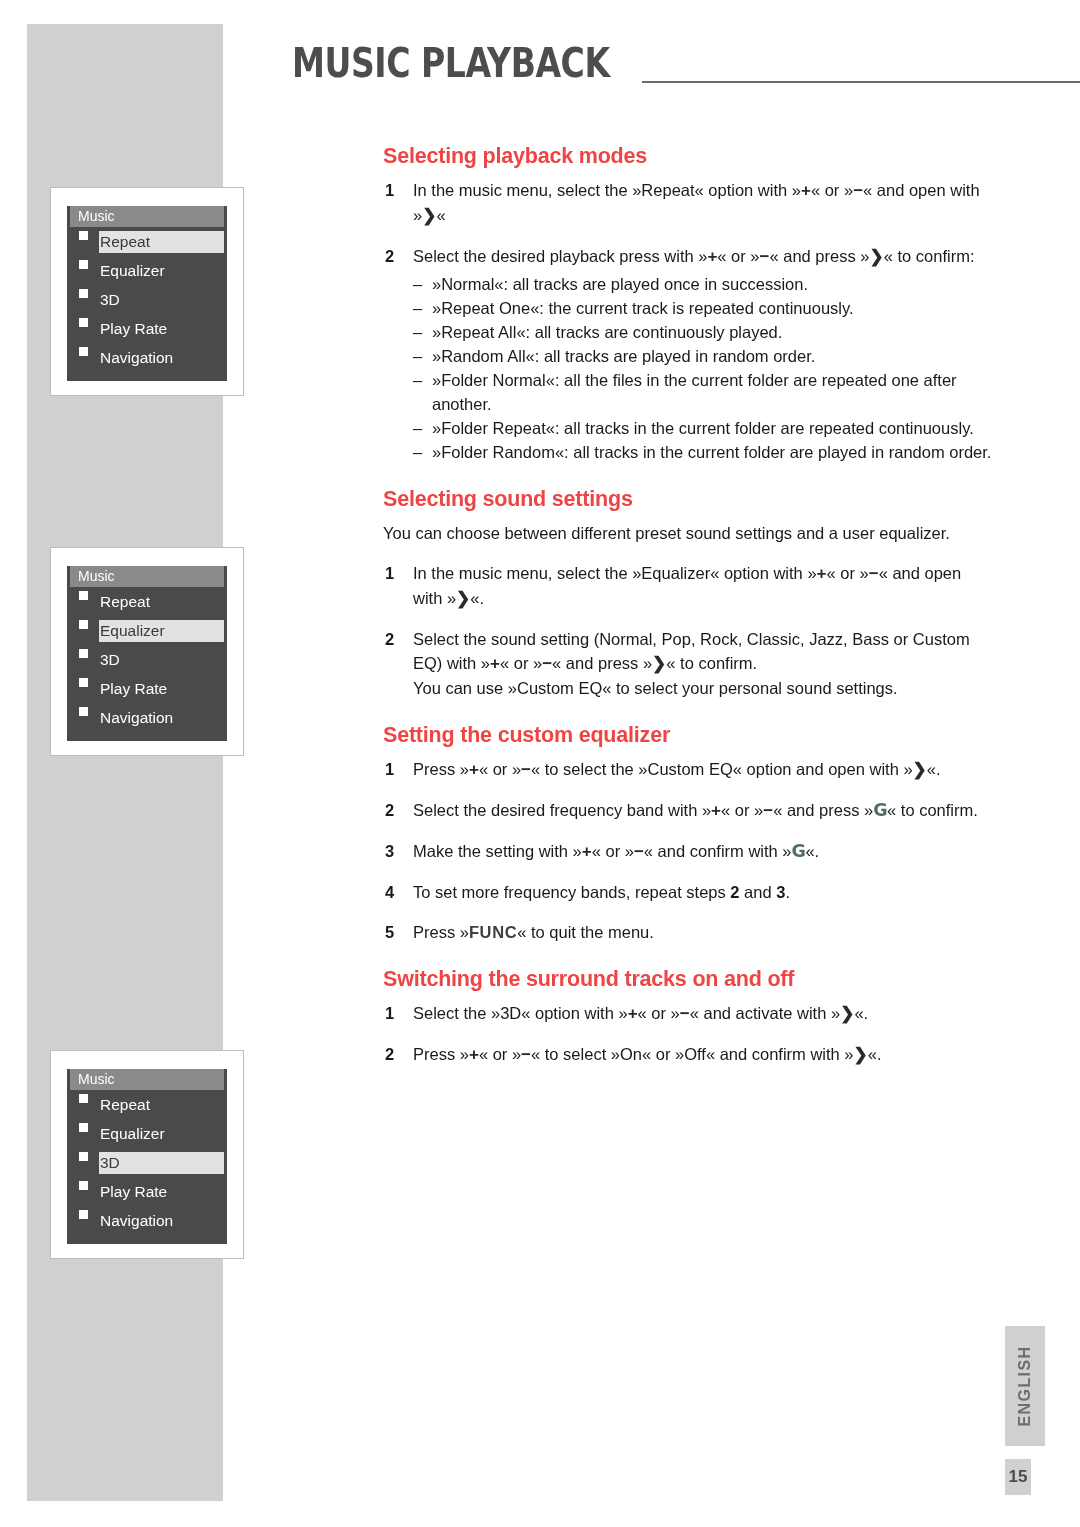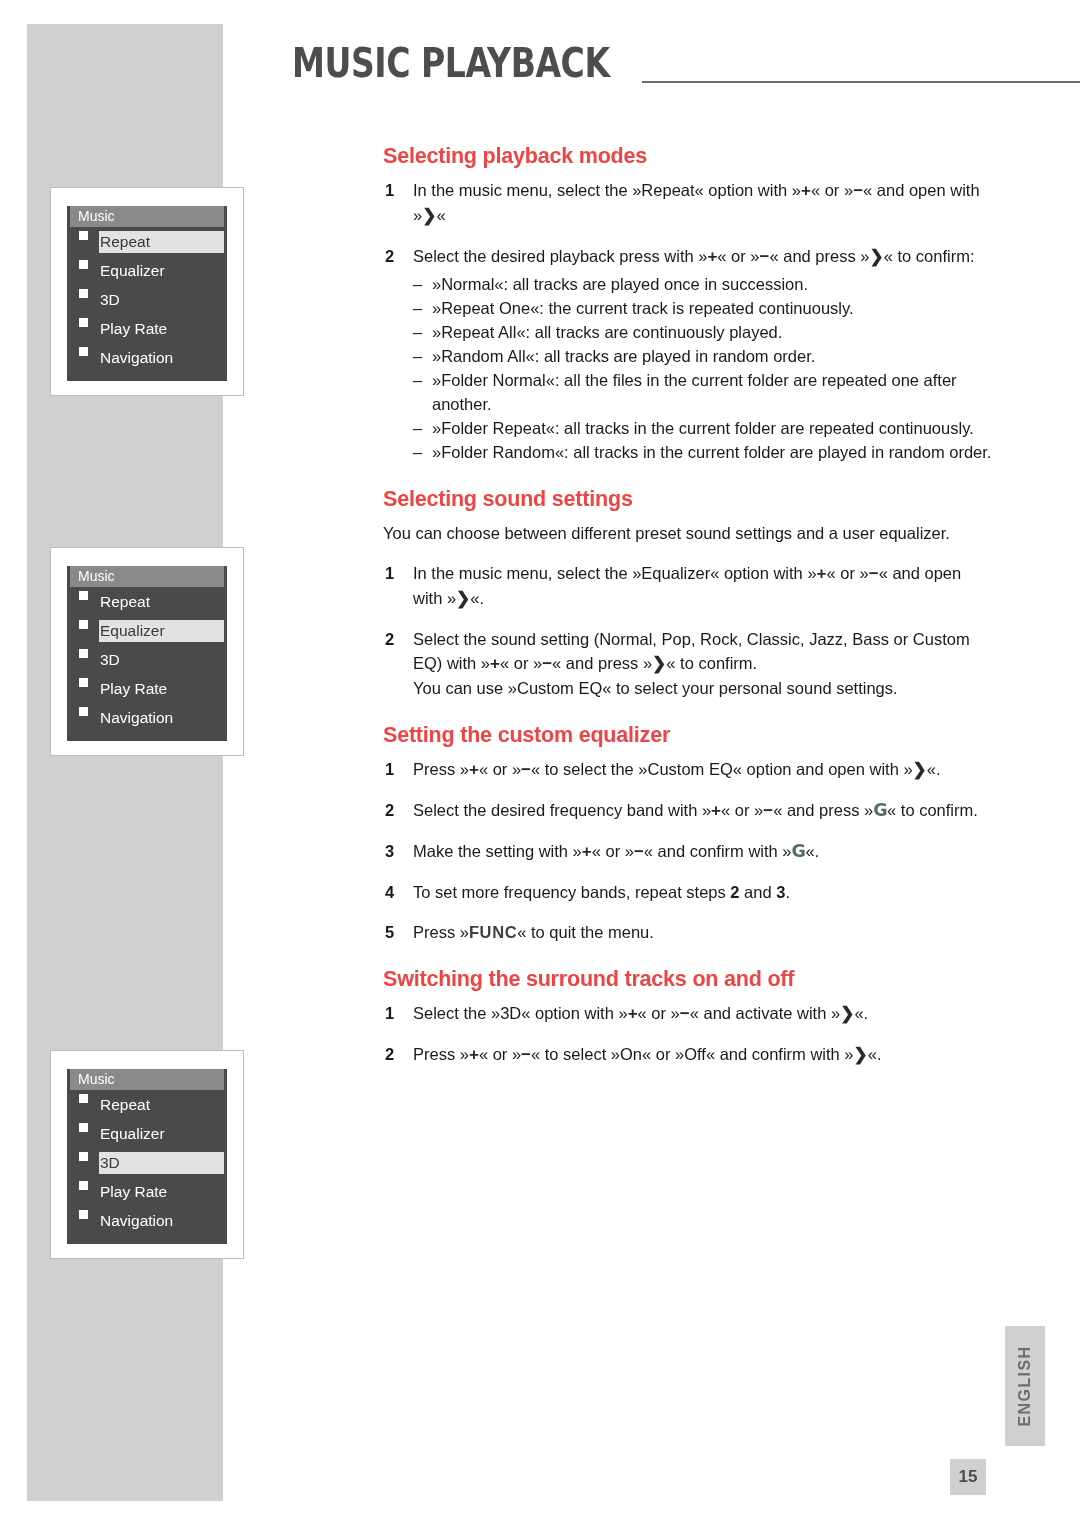--- a/index.html
+++ b/index.html
@@ -203,22 +203,22 @@
     transform: rotate(-90deg);
     white-space: nowrap;
     font-size: 16px;
     font-weight: bold;
     letter-spacing: 1.4px;
     color: #6e6e6e;
     font-family: "Liberation Sans", sans-serif;
   }
   #page-number-box {
     position: absolute;
-    left: 950px; top: 1459px;
-    width: 36px; height: 36px;
+    left: 1005px; top: 1459px;
+    width: 26px; height: 36px;
     background: #d0d0d0;
     display: flex;
     align-items: center;
     justify-content: center;
   }
   #page-number {
     font-size: 17px;
     font-weight: bold;
     color: #4d4d4d;
   }

